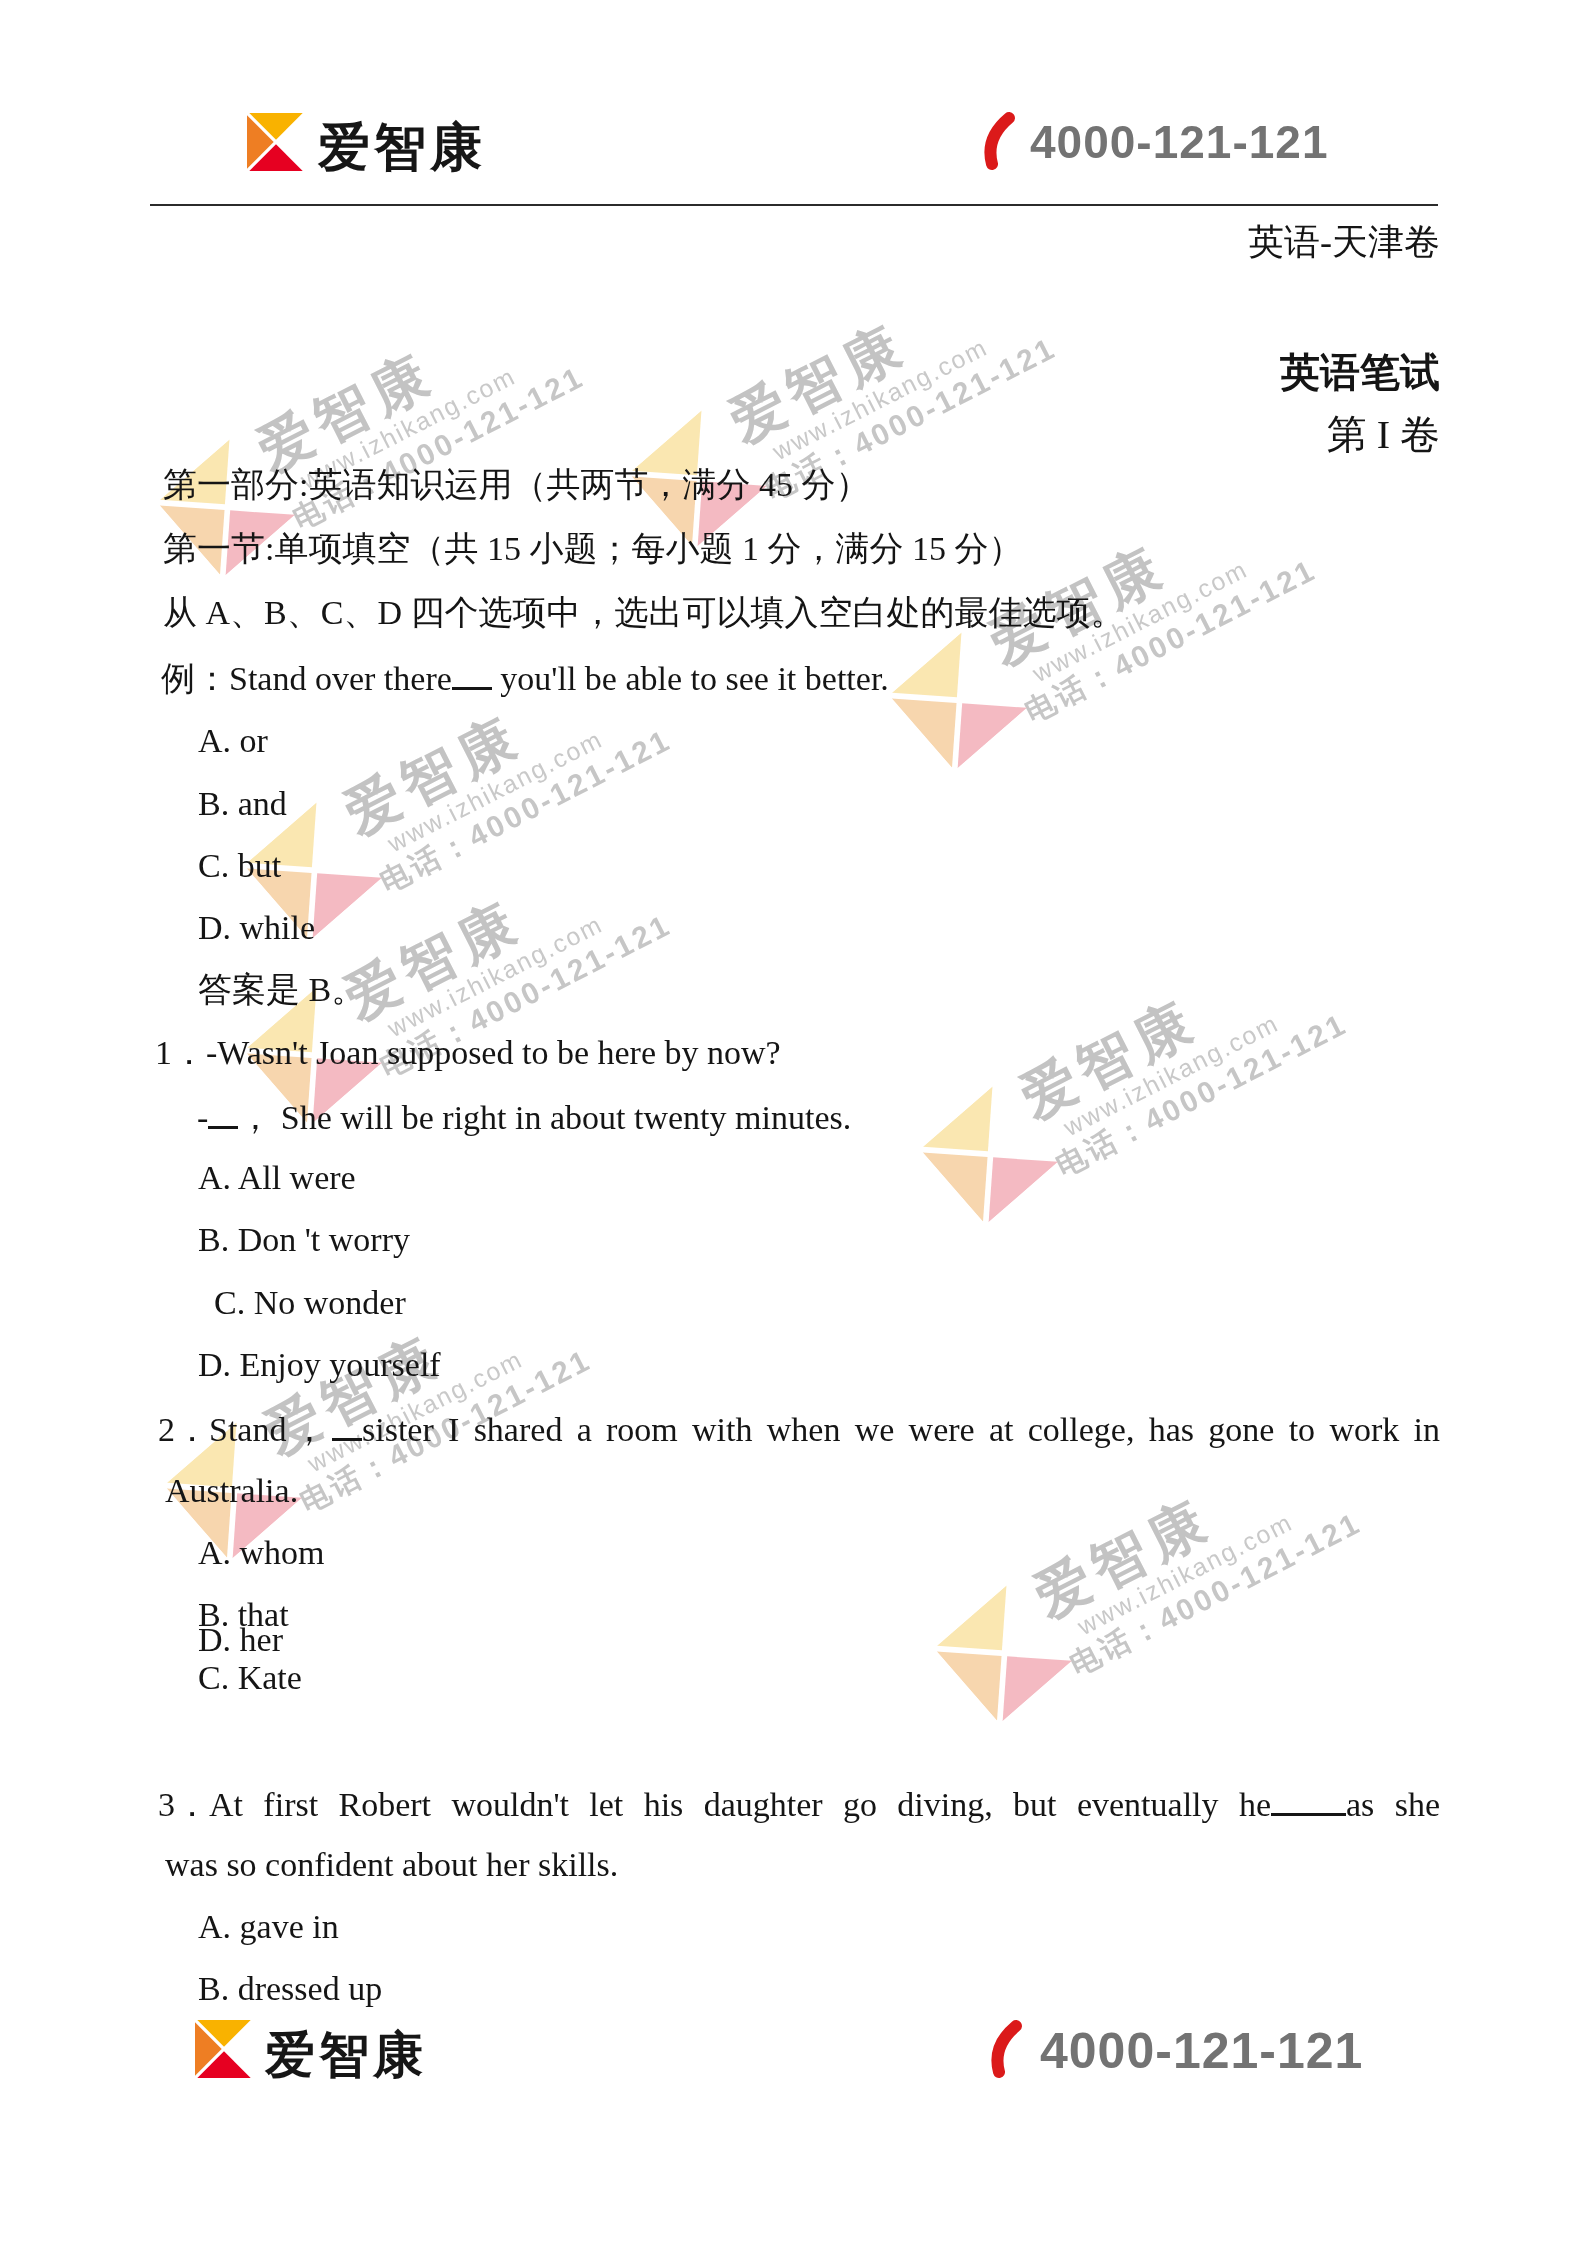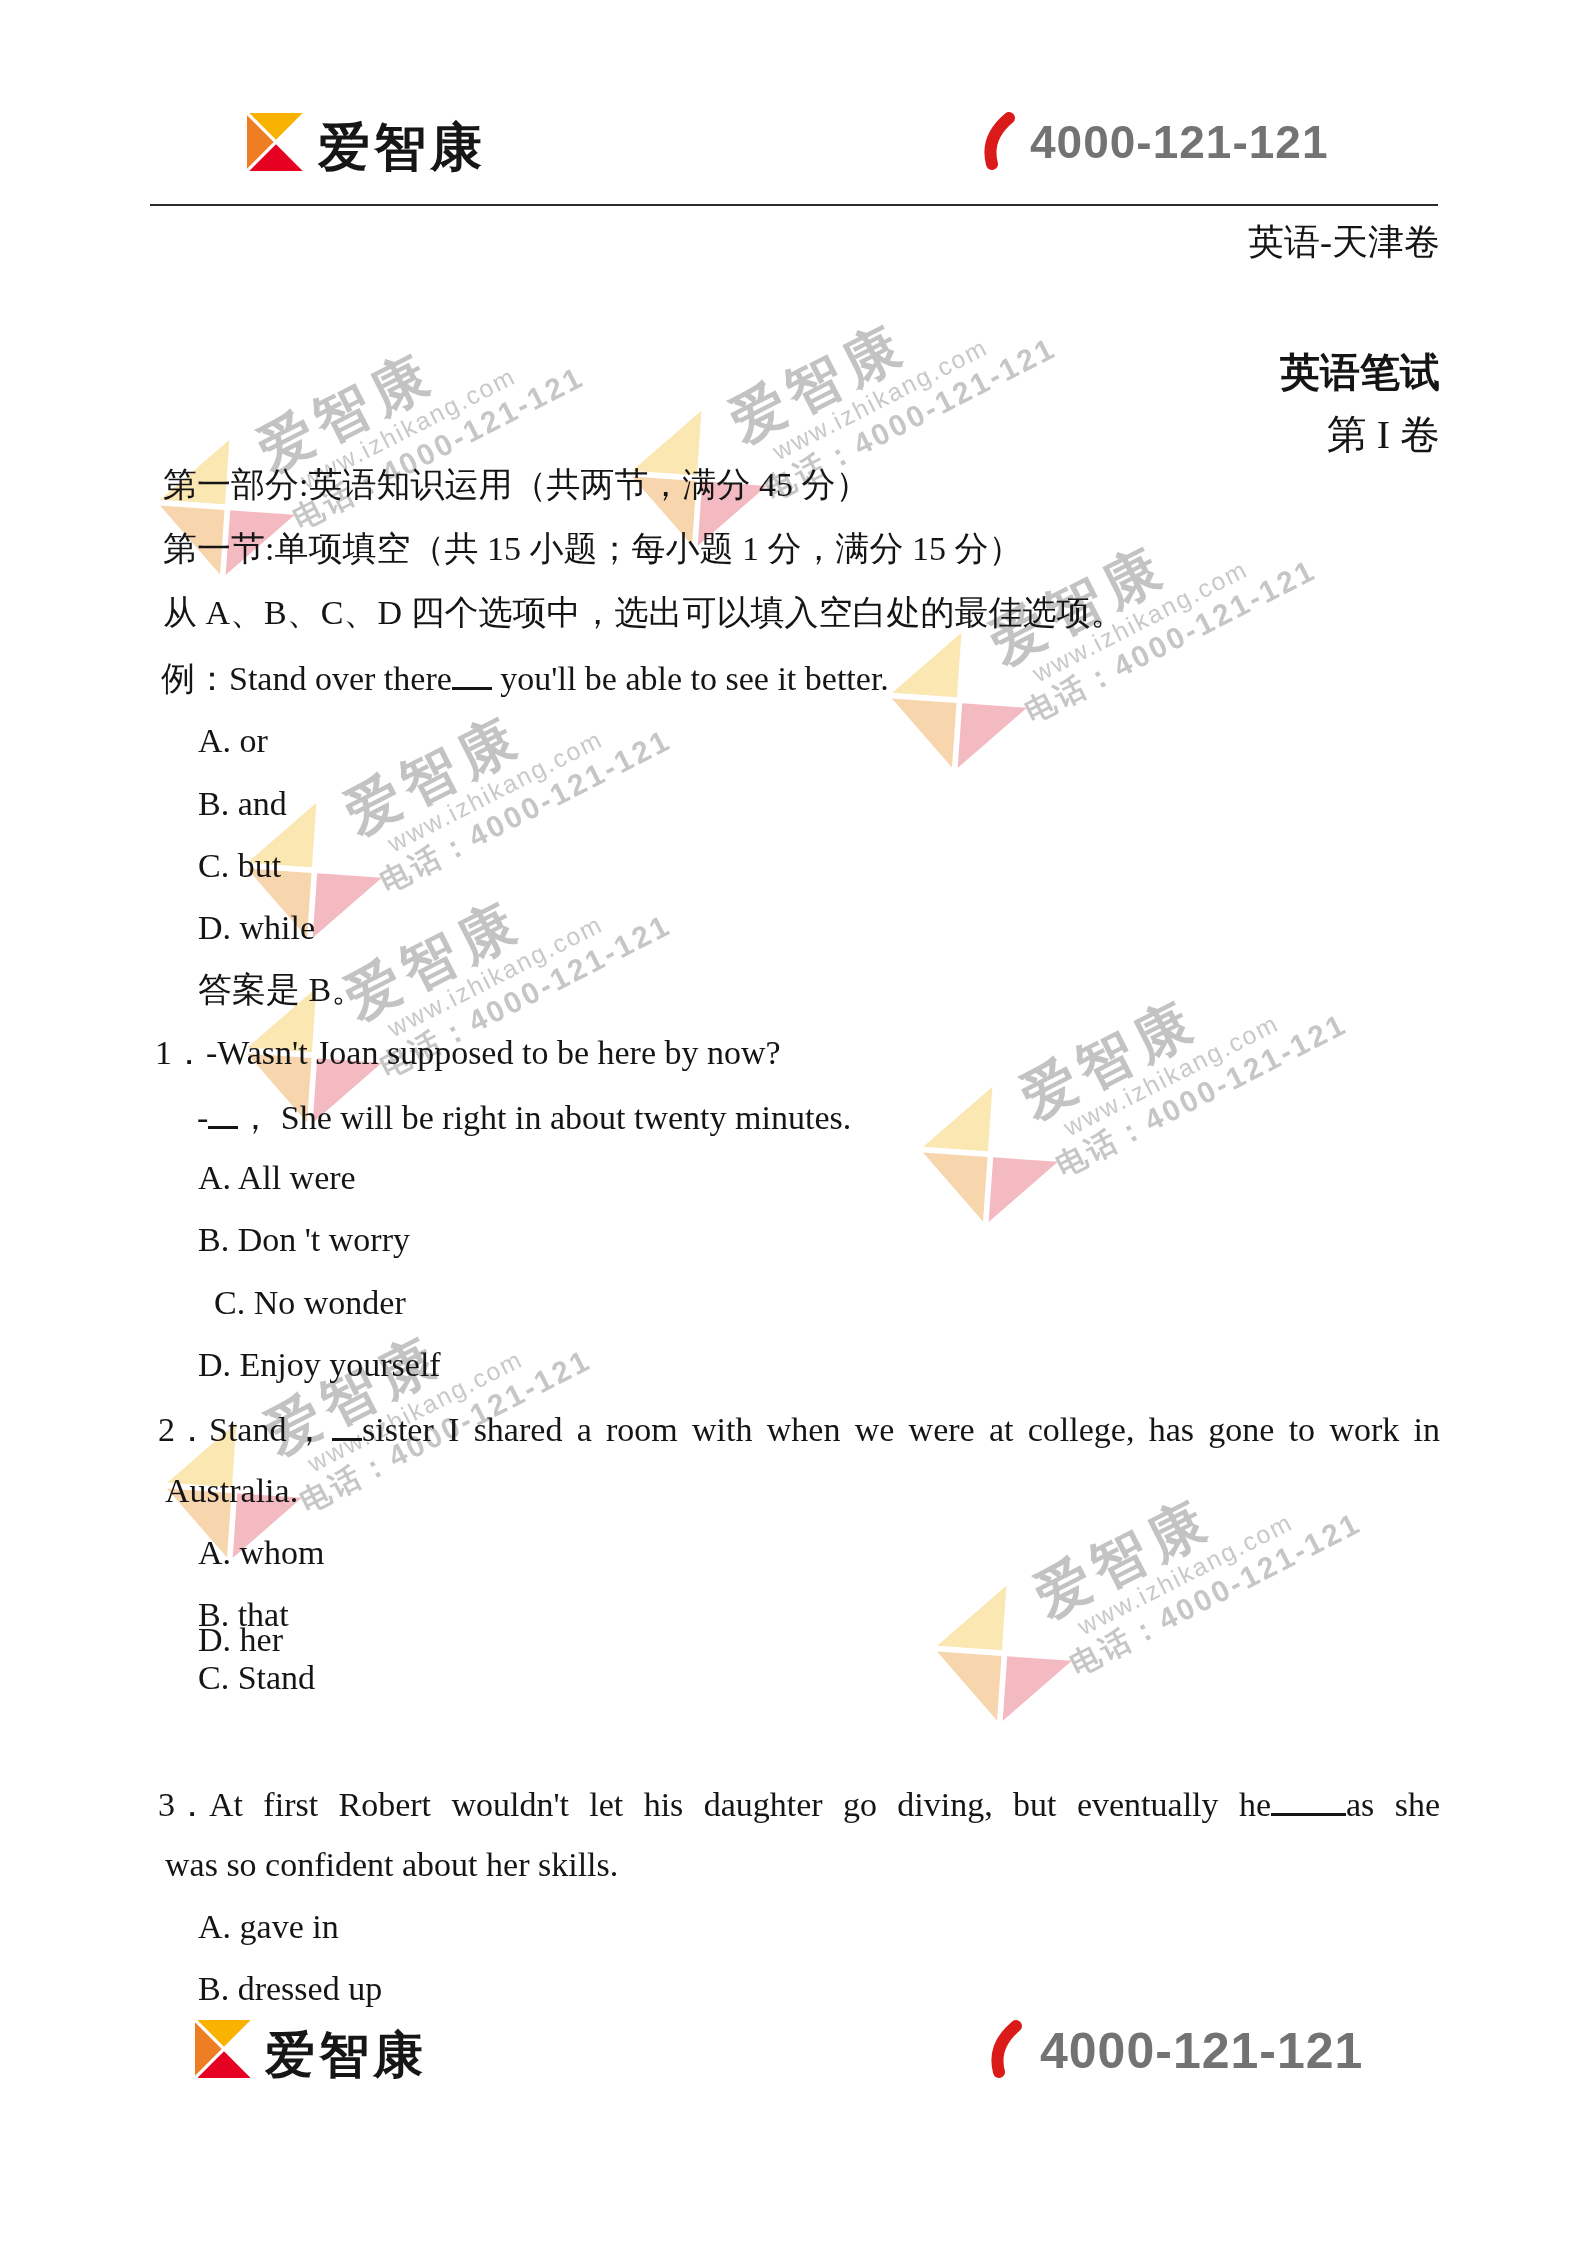--- a/index.html
+++ b/index.html
@@ -182,21 +182,21 @@
     <div class="tline" style="left:198px;top:1219px">B. Don 't worry</div>
     <div class="tline" style="left:214px;top:1282px">C. No wonder</div>
     <div class="tline" style="left:198px;top:1344px">D. Enjoy yourself</div>
 
     <div class="tline justify-line" style="left:158px;top:1407px;width:1282px">
       <span class="qnum">2．</span><span>Stand，</span><span class="blank" style="width:30px"></span><span>sister I shared a room with when we were at college, has gone to work in</span>
     </div>
     <div class="tline" style="left:165px;top:1470px">Australia.</div>
     <div class="tline" style="left:198px;top:1532px">A. whom</div>
     <div class="tline" style="left:198px;top:1594px">B. that</div>
-    <div class="tline" style="left:198px;top:1657px">C. Stand</div>
+    <div class="tline" style="left:198px;top:1657px">C. Kate</div>
     <div class="tline" style="left:198px;top:1619px">D. her</div>
 
     <div class="tline justify-line" style="left:158px;top:1782px;width:1282px">
       <span class="qnum">3．</span><span>At first Robert wouldn't let his daughter go diving, but eventually he</span><span class="blank" style="width:75px"></span><span>as she</span>
     </div>
     <div class="tline" style="left:165px;top:1844px">was so confident about her skills.</div>
     <div class="tline" style="left:198px;top:1906px">A. gave in</div>
     <div class="tline" style="left:198px;top:1968px">B. dressed up</div>
 
     <svg class="logo-icon" style="left:195px;top:2018px" viewBox="0 0 100 100">

